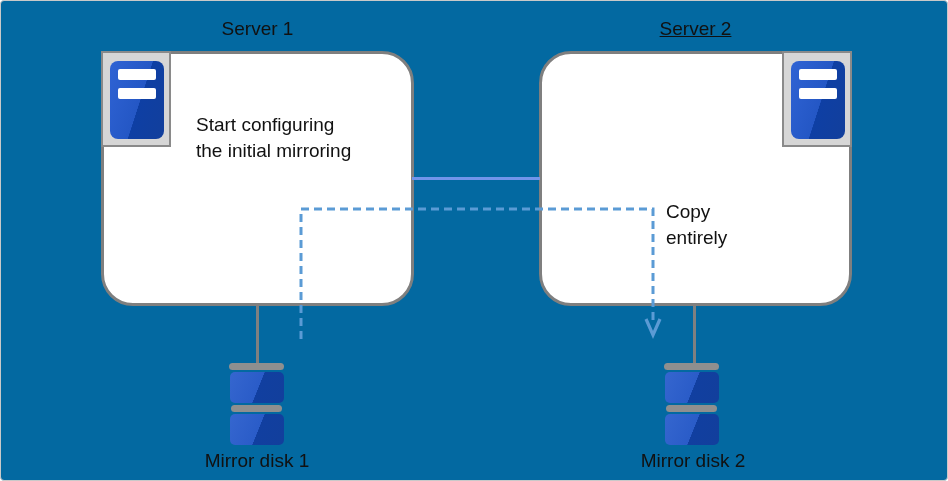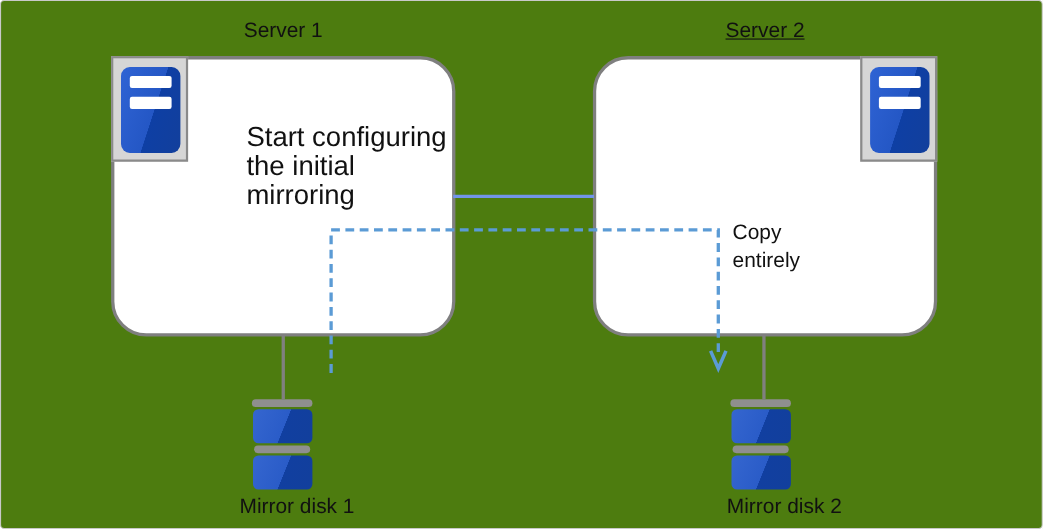--- a/index.html
+++ b/index.html
@@ -5,21 +5,21 @@
   html, body { margin: 0; padding: 0; background: #ffffff; }
   body { font-family: "Liberation Sans", sans-serif; color: #111; }
 
   .canvas {
     position: relative;
     width: 948px;
     height: 481px;
     box-sizing: border-box;
     border: 1px solid #c9c9c9;
     border-radius: 4px;
-    background: #4d7c0f;
+    background: #0369a1;
     overflow: hidden;
   }
 
   .server-box {
     position: absolute;
     top: 50px;
     width: 313px;
     height: 255px;
     box-sizing: border-box;
     border: 3px solid #7f7f7f;
@@ -67,22 +67,22 @@
     left: 8px;
     width: 38px; height: 11px;
     background: #ffffff;
     border-radius: 2px;
   }
   .server-icon .slot.s1 { top: 8px; }
   .server-icon .slot.s2 { top: 27px; }
 
   .box-note {
     position: absolute;
-    left: 120px; top: 58px;
-    font-size: 25px;
+    left: 92px; top: 58px;
+    font-size: 19px;
     line-height: 26px;
     white-space: pre-line;
     z-index: 3;
   }
 
   .copy-label {
     position: absolute;
     left: 665px; top: 198px;
     font-size: 19px;
     line-height: 26px;
@@ -125,22 +125,22 @@
 
   .disk-label {
     position: absolute;
     top: 448px;
     width: 200px;
     text-align: center;
     font-size: 19px;
     line-height: 23px;
     z-index: 3;
   }
-  .disk-label.d1 { left: 169px; }
-  .disk-label.d2 { left: 612px; }
+  .disk-label.d1 { left: 156px; }
+  .disk-label.d2 { left: 592px; }
 </style>
 </head>
 <body>
 
 <div class="canvas">
 
   <div class="box-title left">Server 1</div>
   <div class="box-title right">Server 2</div>
 
   <div class="server-box left">

